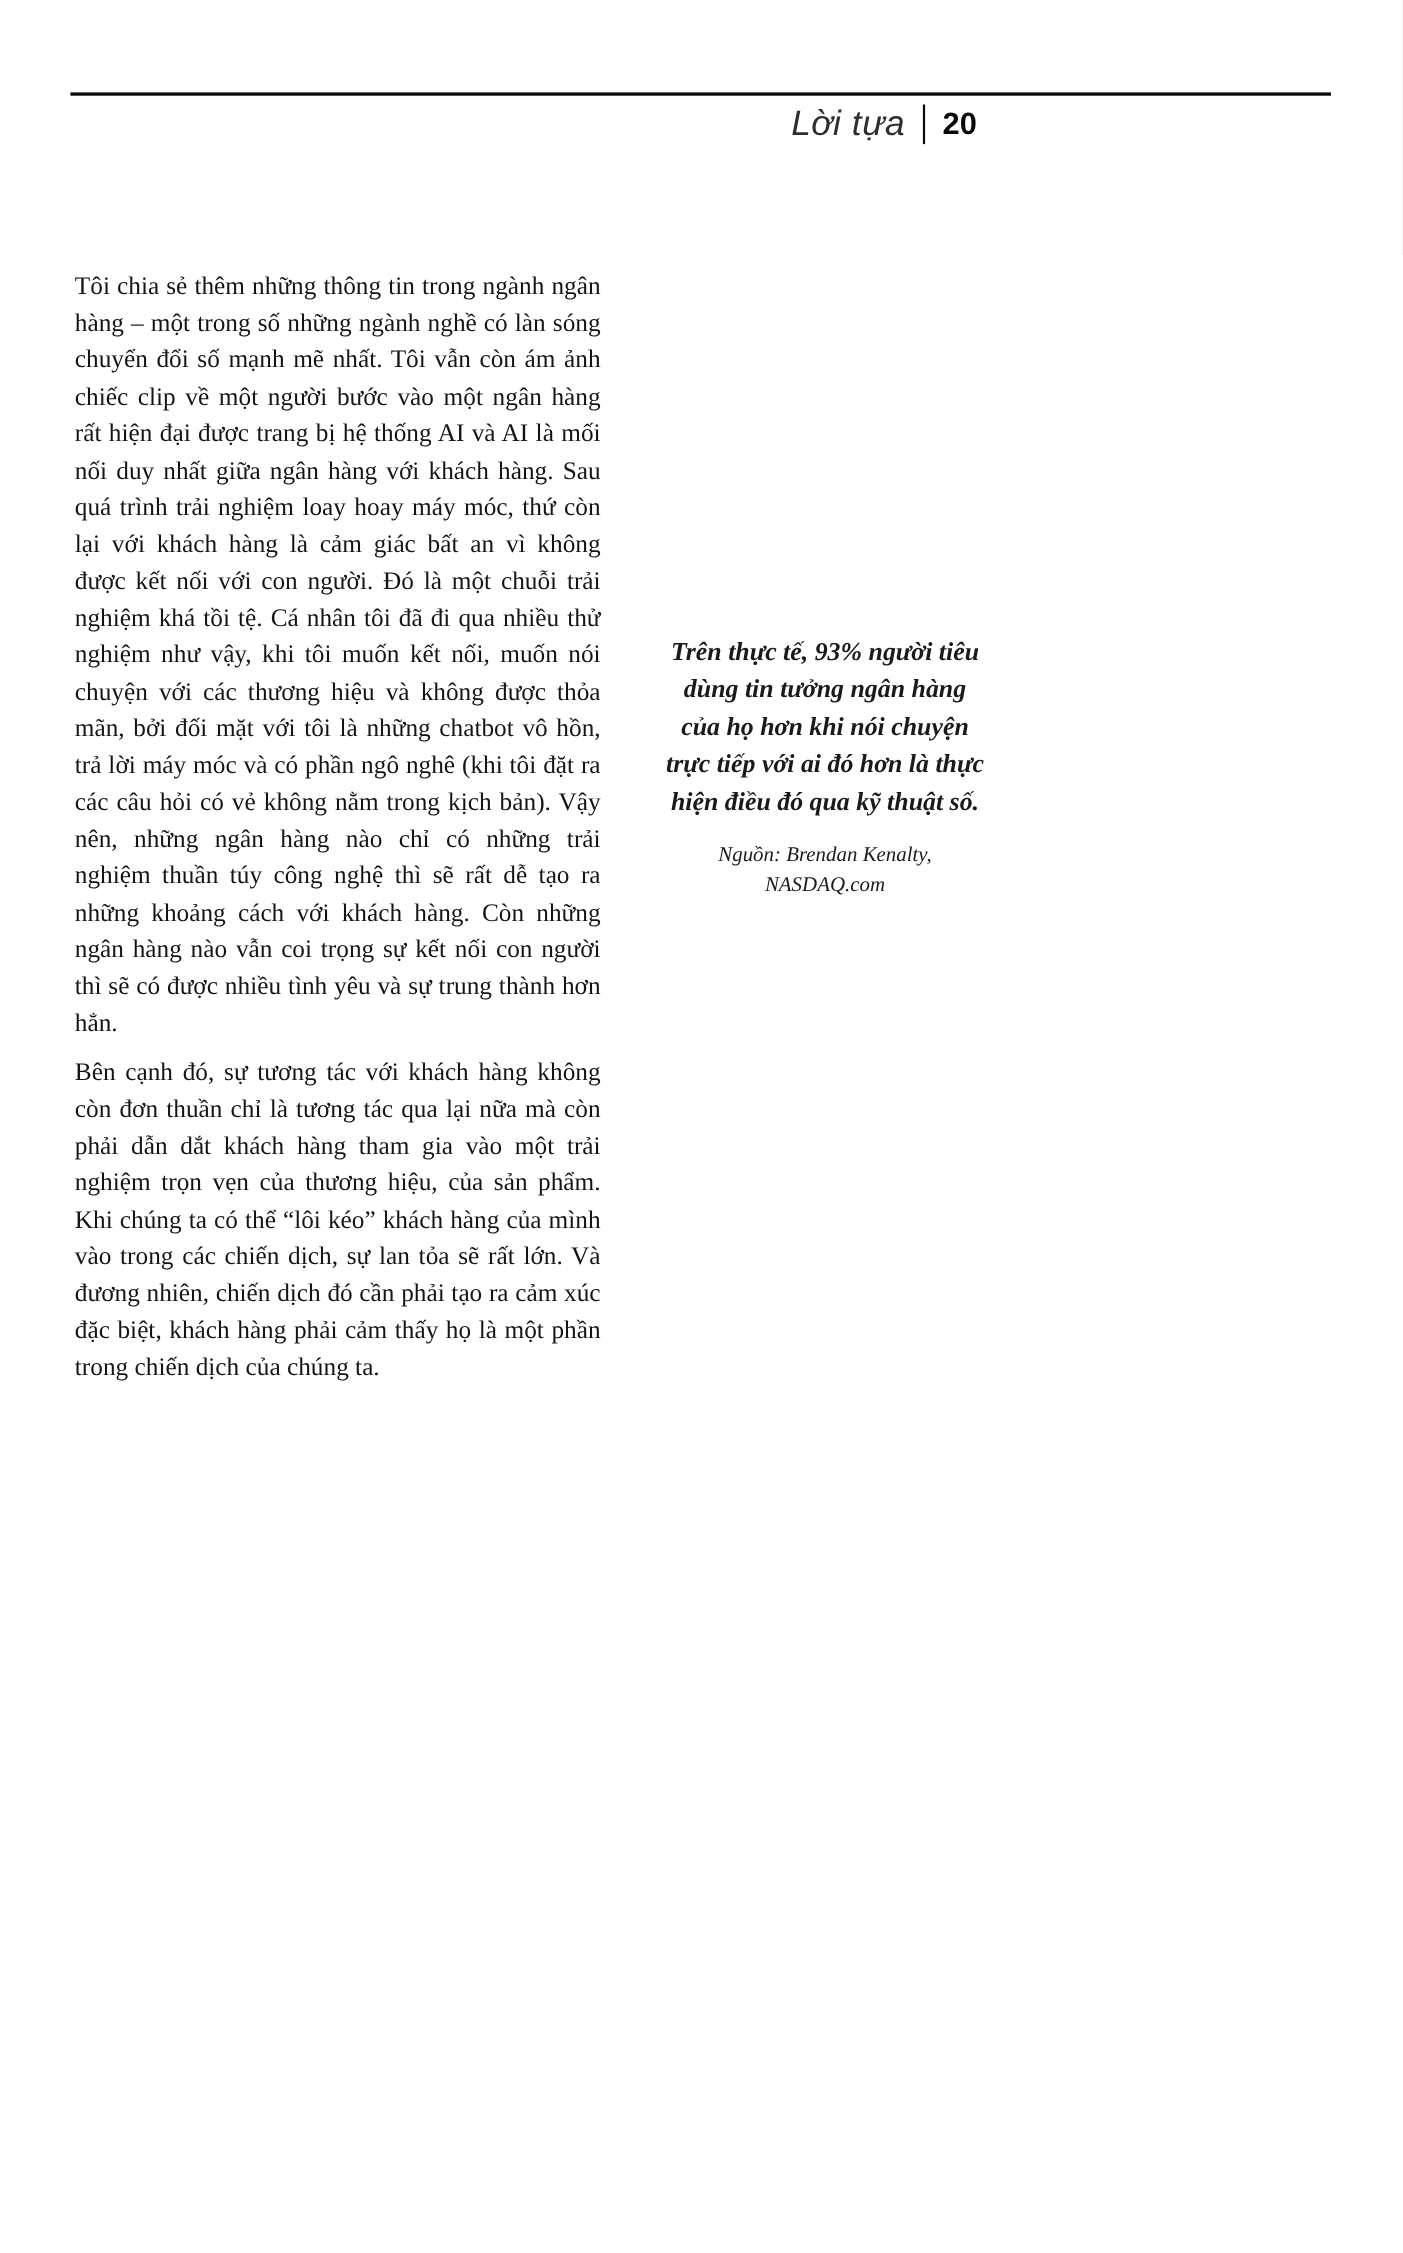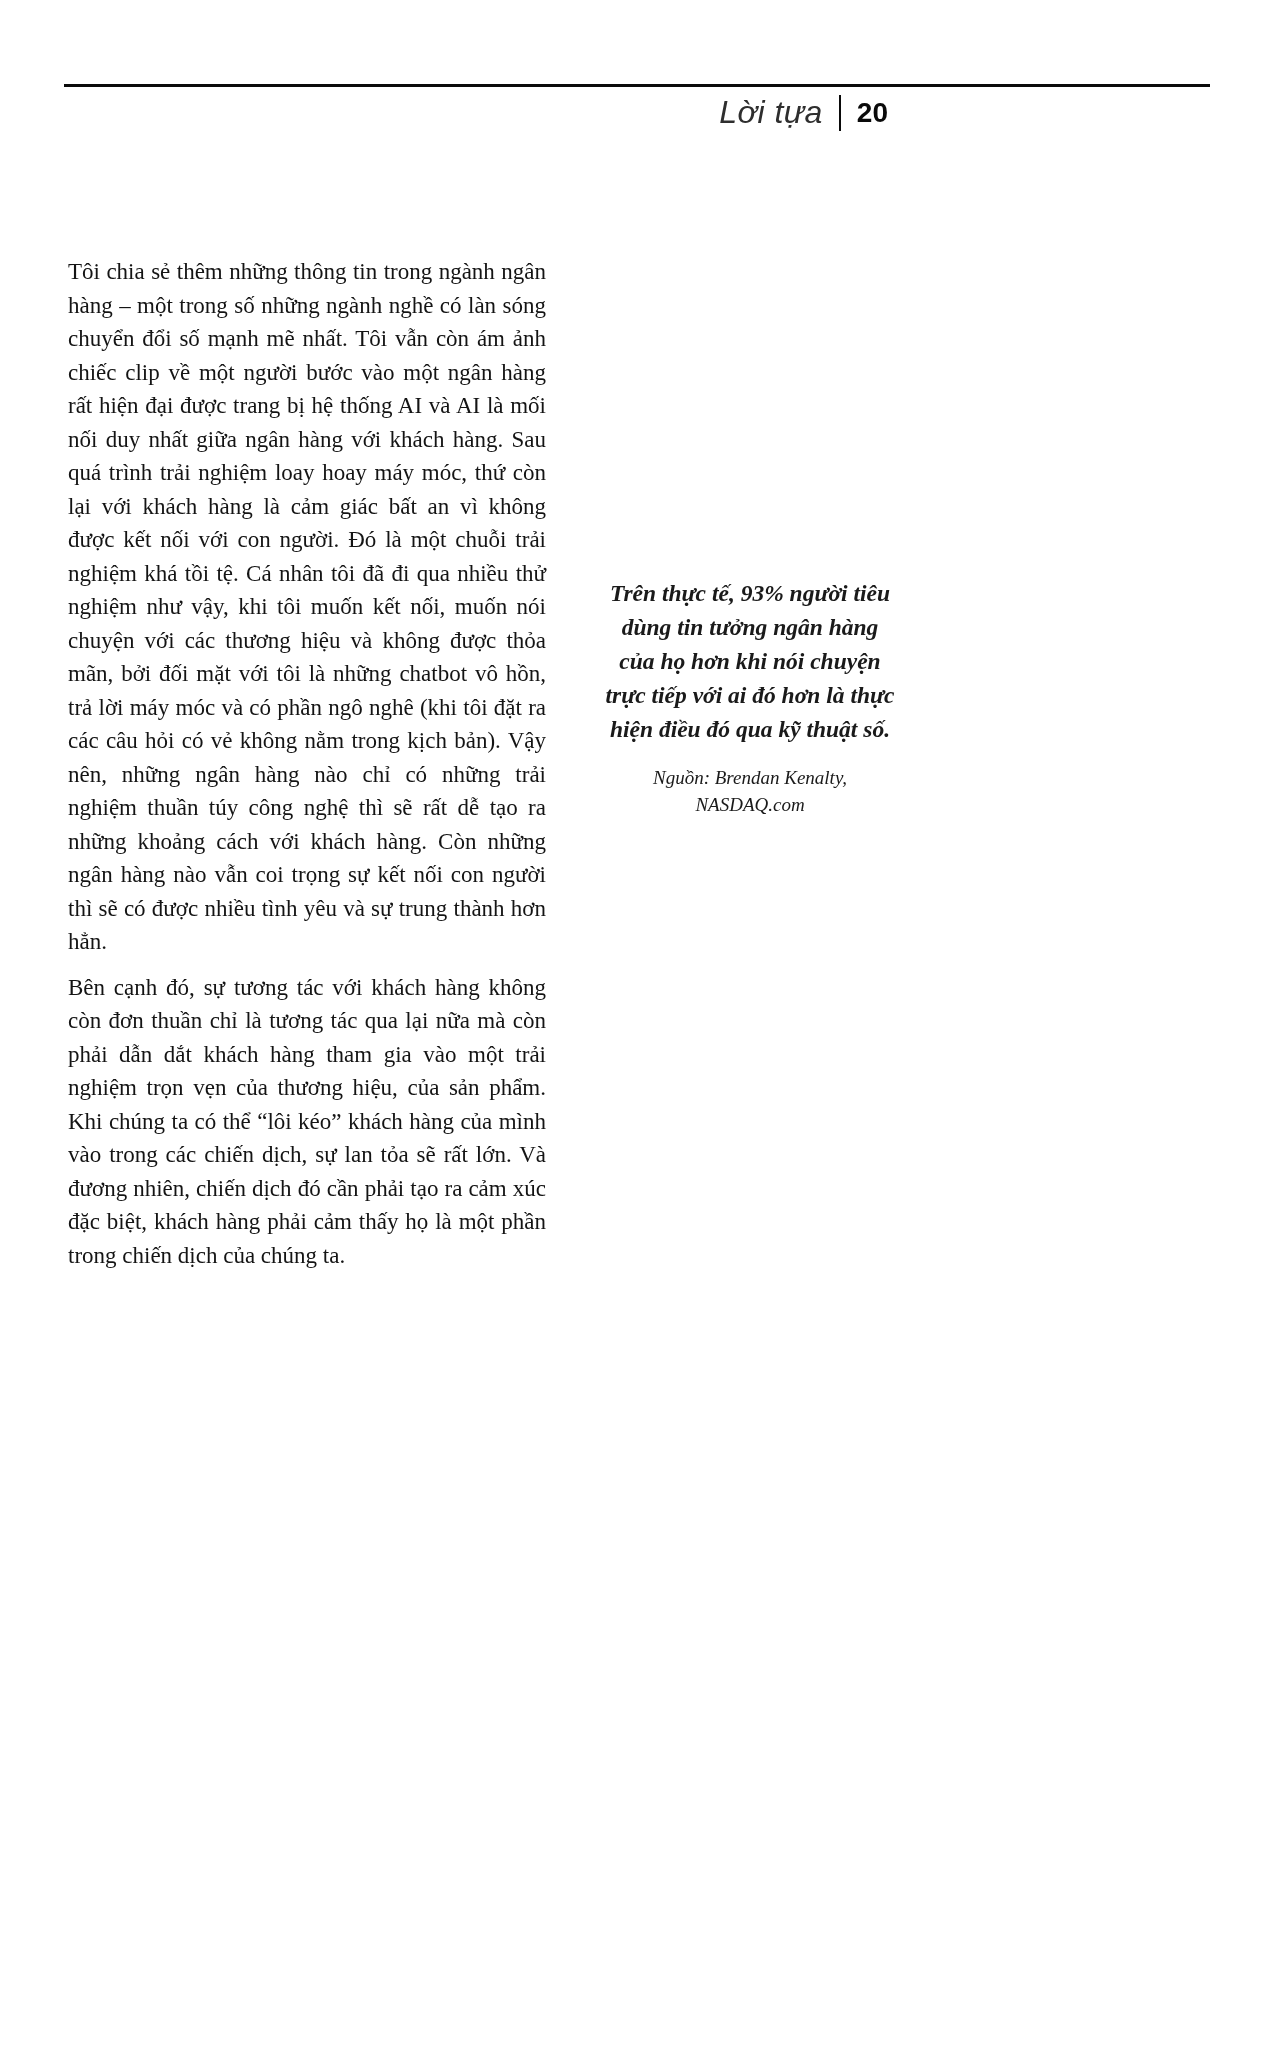--- a/index.html
+++ b/index.html
@@ -57,21 +57,21 @@
     position: absolute;
     left: 68px;
     top: 243px;
     width: 478px;
     font-size: 23px;
     line-height: 33.5px;
     text-align: justify;
     color: #141414;
   }
   .main-col p {
-    margin: 12px 0 11px 0;
+    margin: 0 0 11px 0;
     font-family: Liberation Serif, serif;
   }
 
   
   .side-col {
     position: absolute;
     left: 603px;
     top: 576px;
     width: 294px;
     text-align: center;

